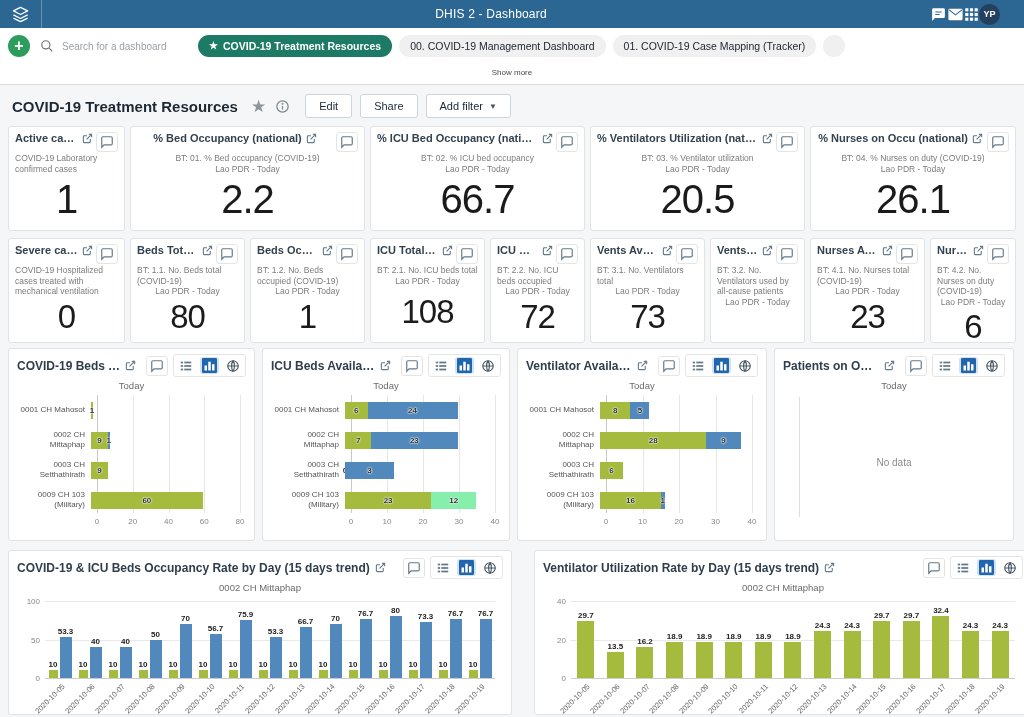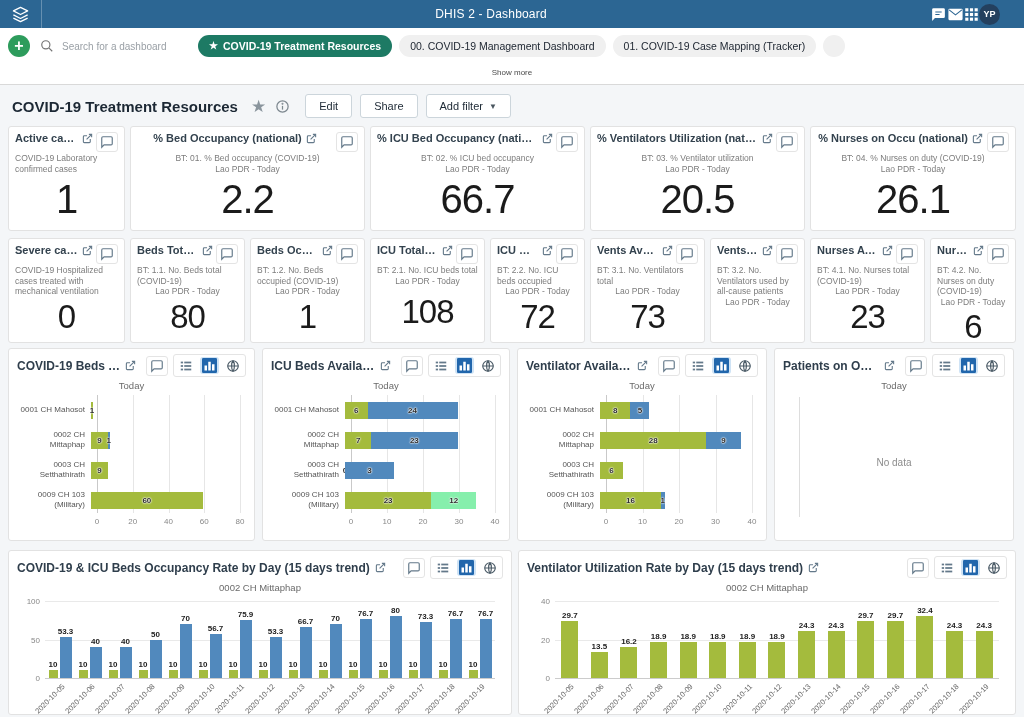--- a/index.html
+++ b/index.html
@@ -39,21 +39,21 @@
   .btns { display:flex; gap:8px; margin-left:6px; }
   .btn { background:#fff; border:1px solid #ccd5db; border-radius:3px; font-size:11px; color:#1c2834;
     padding:5px 13px; display:flex; align-items:center; gap:6px; cursor:pointer; }
   .caret { font-size:8px; color:#49565f; }
   
   .content { padding:0 8px; }
   .cards-row { display:flex; gap:5px; }
   #row1 { margin-bottom:7px; }
   #row2 { margin-bottom:5px; }
   #row3 { margin-bottom:9px; gap:7px; }
-  #row4 { gap:6px; }
+  #row4 { gap:22px; }
   .vcard { background:#fff; border:1px solid #e2e2e2; border-radius:3px; height:105px; padding:5px 6px;
     display:flex; flex-direction:column; flex:none; }
   .vcard-head { display:flex; align-items:flex-start; gap:3px; }
   .vcard-titlewrap { flex:1; min-width:0; display:flex; justify-content:center; align-items:center; gap:4px; }
   .vcard-title { font-size:11px; font-weight:bold; color:#33424e; white-space:nowrap; overflow:hidden;
     text-overflow:ellipsis; }
   .icon-btn { border:1px solid #e4e4e4; border-radius:3px; padding:2px 3px; display:flex; align-items:center;
     flex:none; cursor:pointer; background:#fff; }
   .linkic { display:flex; flex:none; cursor:pointer; }
   .vcard-sub { font-size:8.5px; color:#7c7c7c; line-height:1.25; margin-top:1px; }

